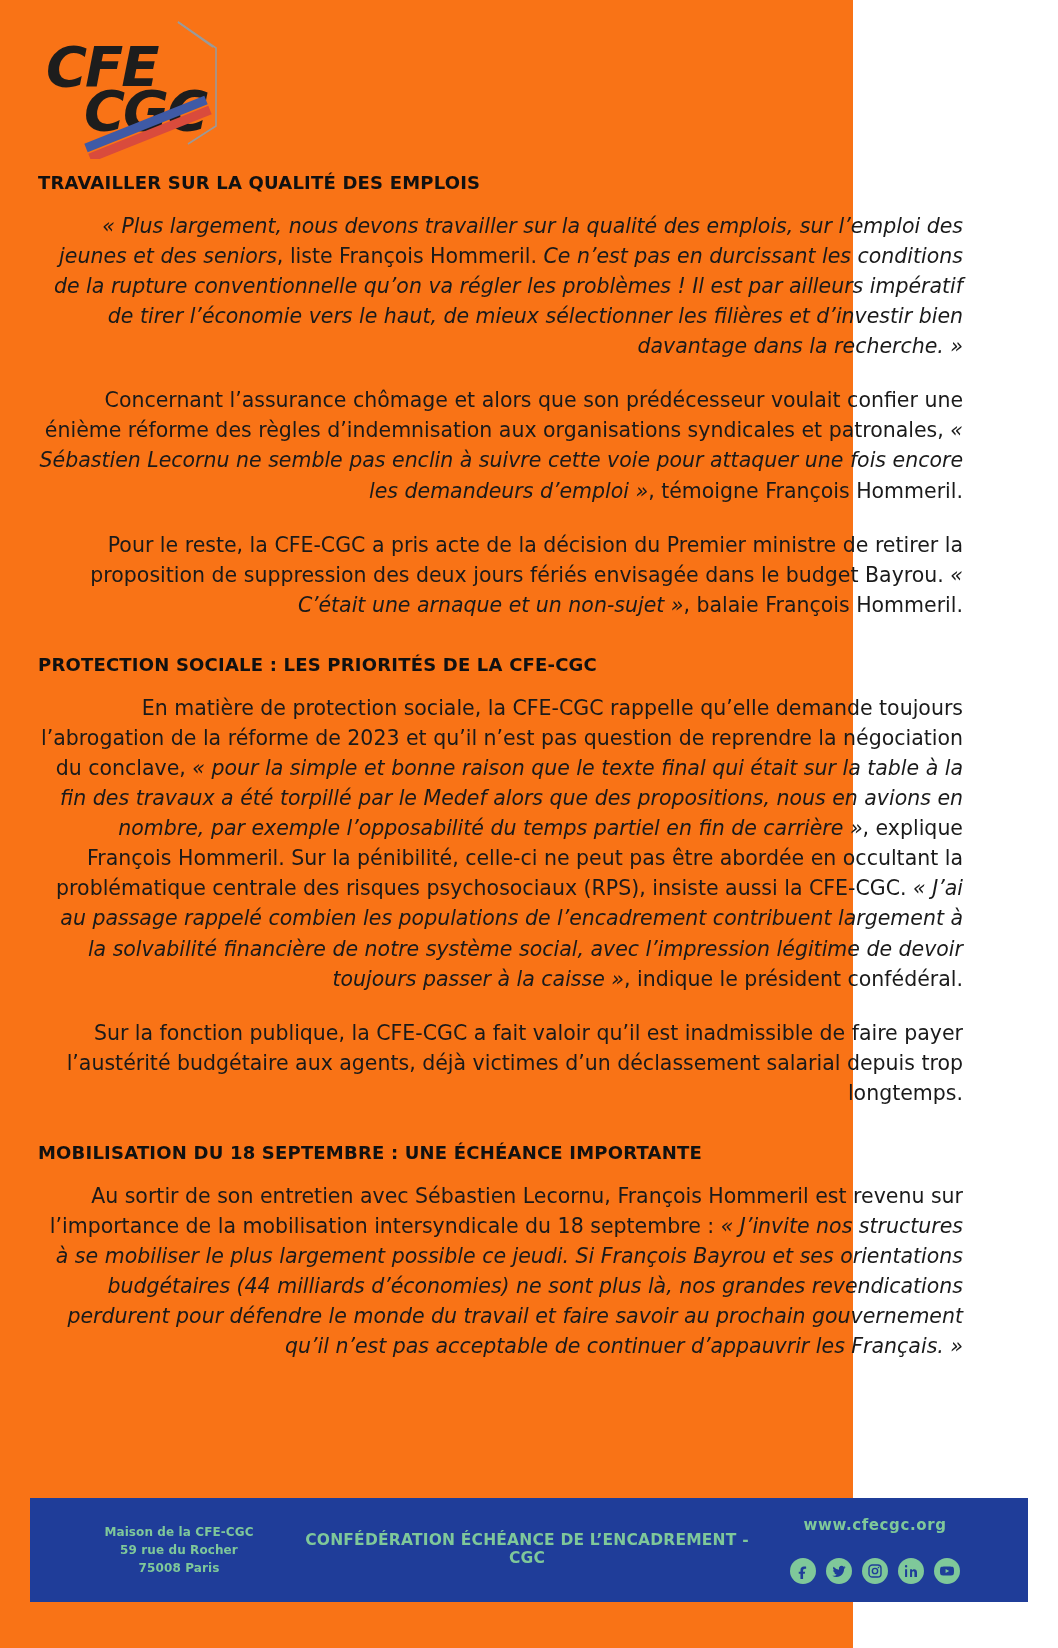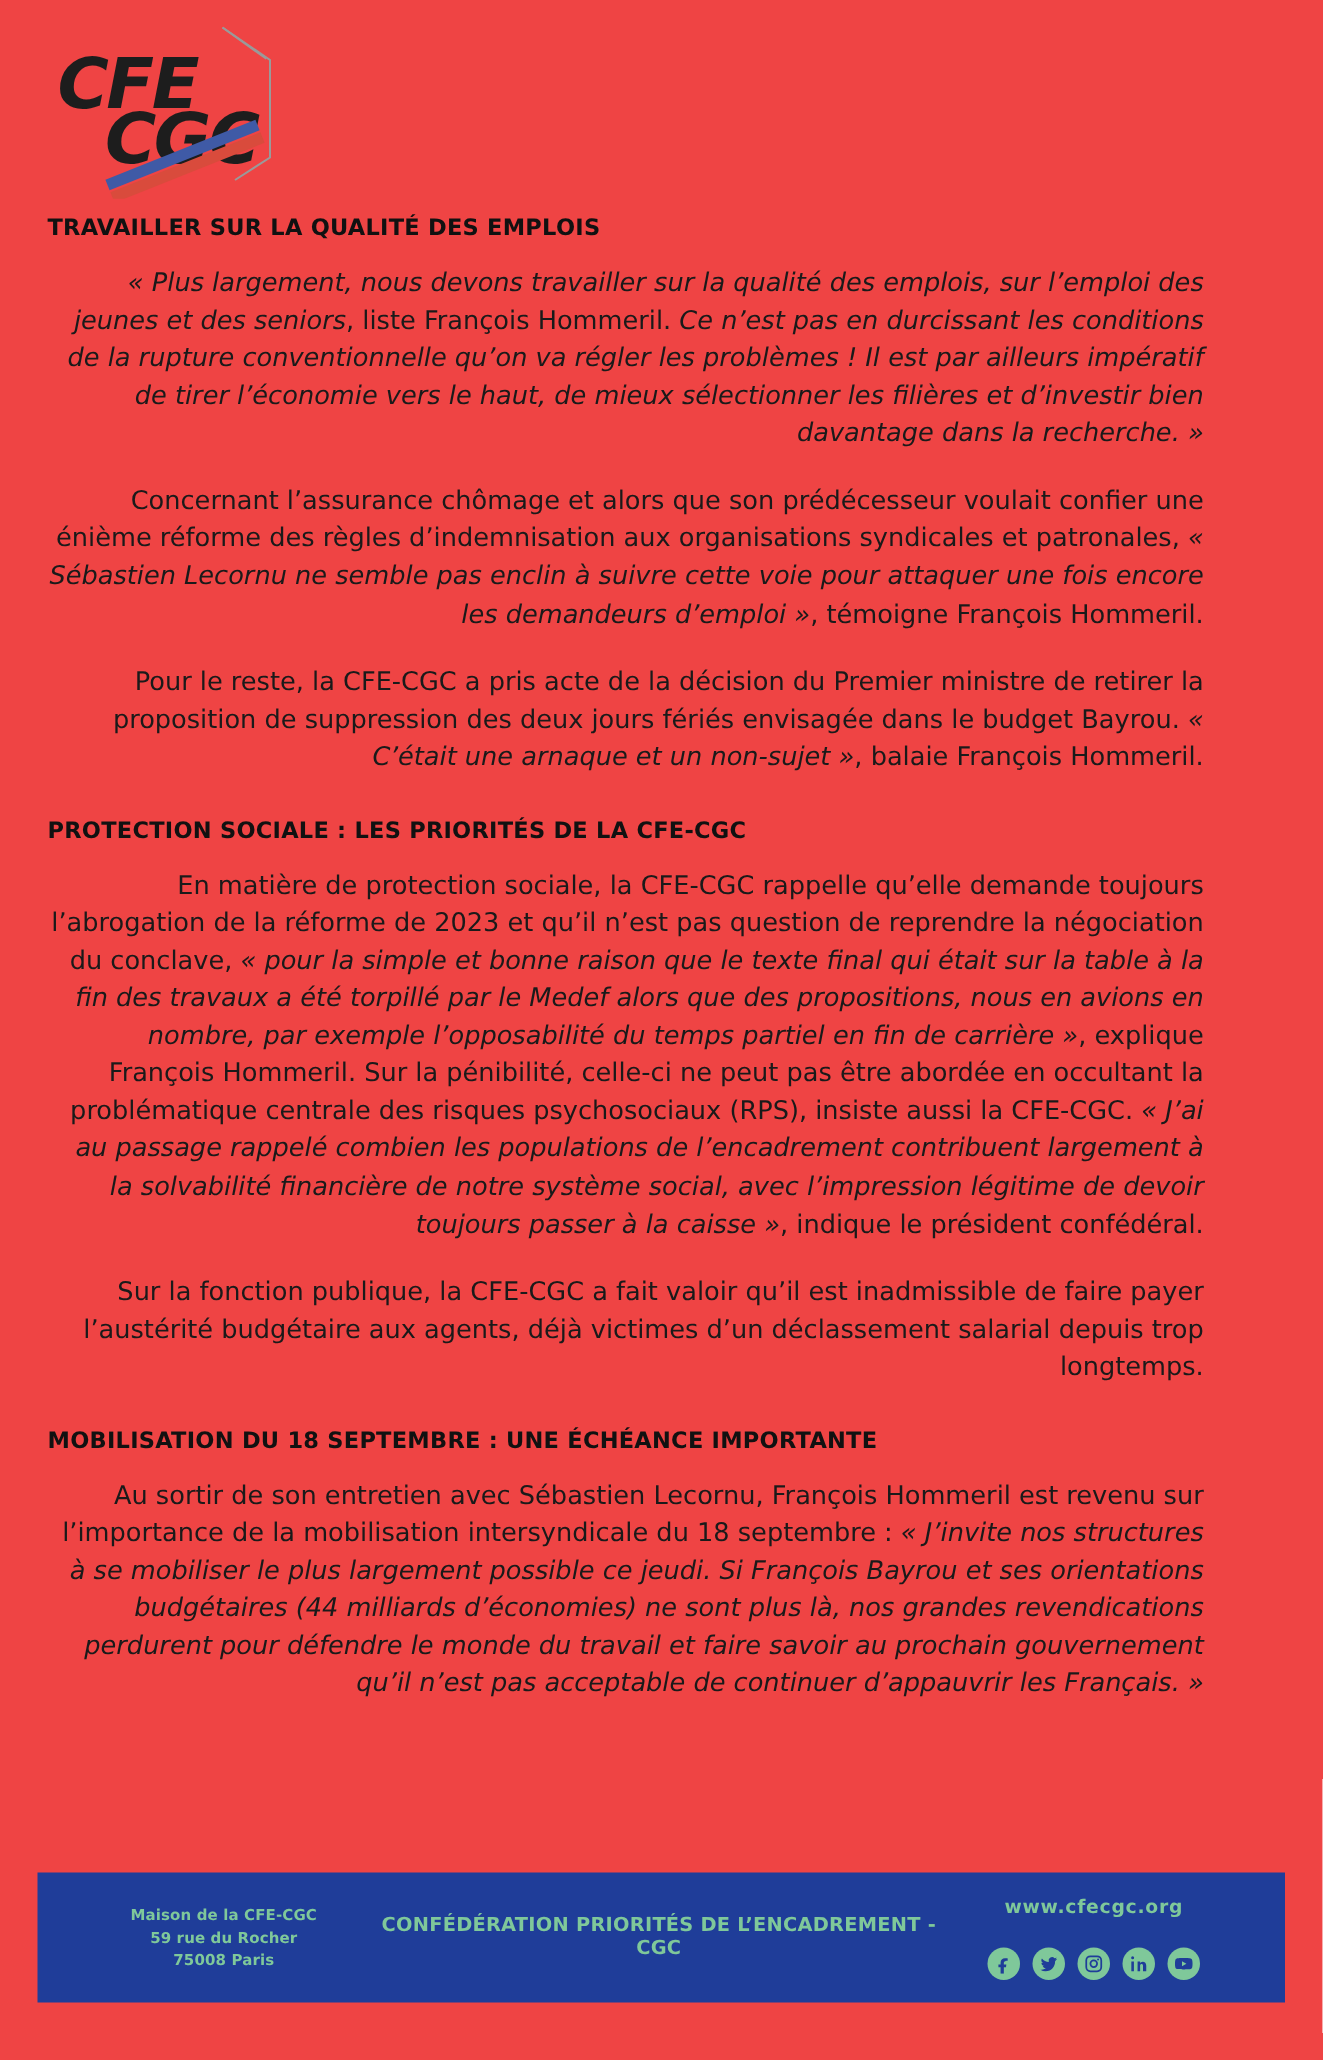--- a/index.html
+++ b/index.html
@@ -12,23 +12,23 @@
     height: 1648px;
     position: relative;
     font-family: "DejaVu Sans", "Liberation Sans", sans-serif;
     color: #1a1a1a;
     overflow: hidden;
   }
 
   
   .page {
     position: relative;
-    width: 1058px;
+    width: 853px;
     height: 1648px;
-    background: #ef4444;
+    background: #f97316;
   }
 
   
   .logo-block {
     position: absolute;
     left: 38px;
     top: 14px;
     width: 195px;
     height: 145px;
   }
@@ -182,21 +182,21 @@
   </div>
 
   <div class="footer">
 
     <div class="footer-col-address">
       <div>Maison de la CFE-CGC</div>
       <div>59 rue du Rocher</div>
       <div>75008 Paris</div>
     </div>
 
-    <div class="footer-col-center">CONFÉDÉRATION PRIORITÉS DE L’ENCADREMENT - CGC</div>
+    <div class="footer-col-center">CONFÉDÉRATION ÉCHÉANCE DE L’ENCADREMENT - CGC</div>
 
     <div class="footer-col-right">
       <span class="footer-url">www.cfecgc.org</span>
       <div class="social-row">
 
         <span class="social-icon">
           <svg width="16" height="16" viewBox="0 0 24 24" fill="currentColor" aria-hidden="true">
             <path d="M14.5 8.5h2.2V5.6c-.4-.05-1.7-.17-3.2-.17-3.2 0-5.3 1.9-5.3 5.4V13H5.6v3.3h2.6V24h3.9v-7.7h2.6l.4-3.3h-3V11.2c0-1 .3-1.8 1.4-1.8z"></path>
           </svg>
         </span>

